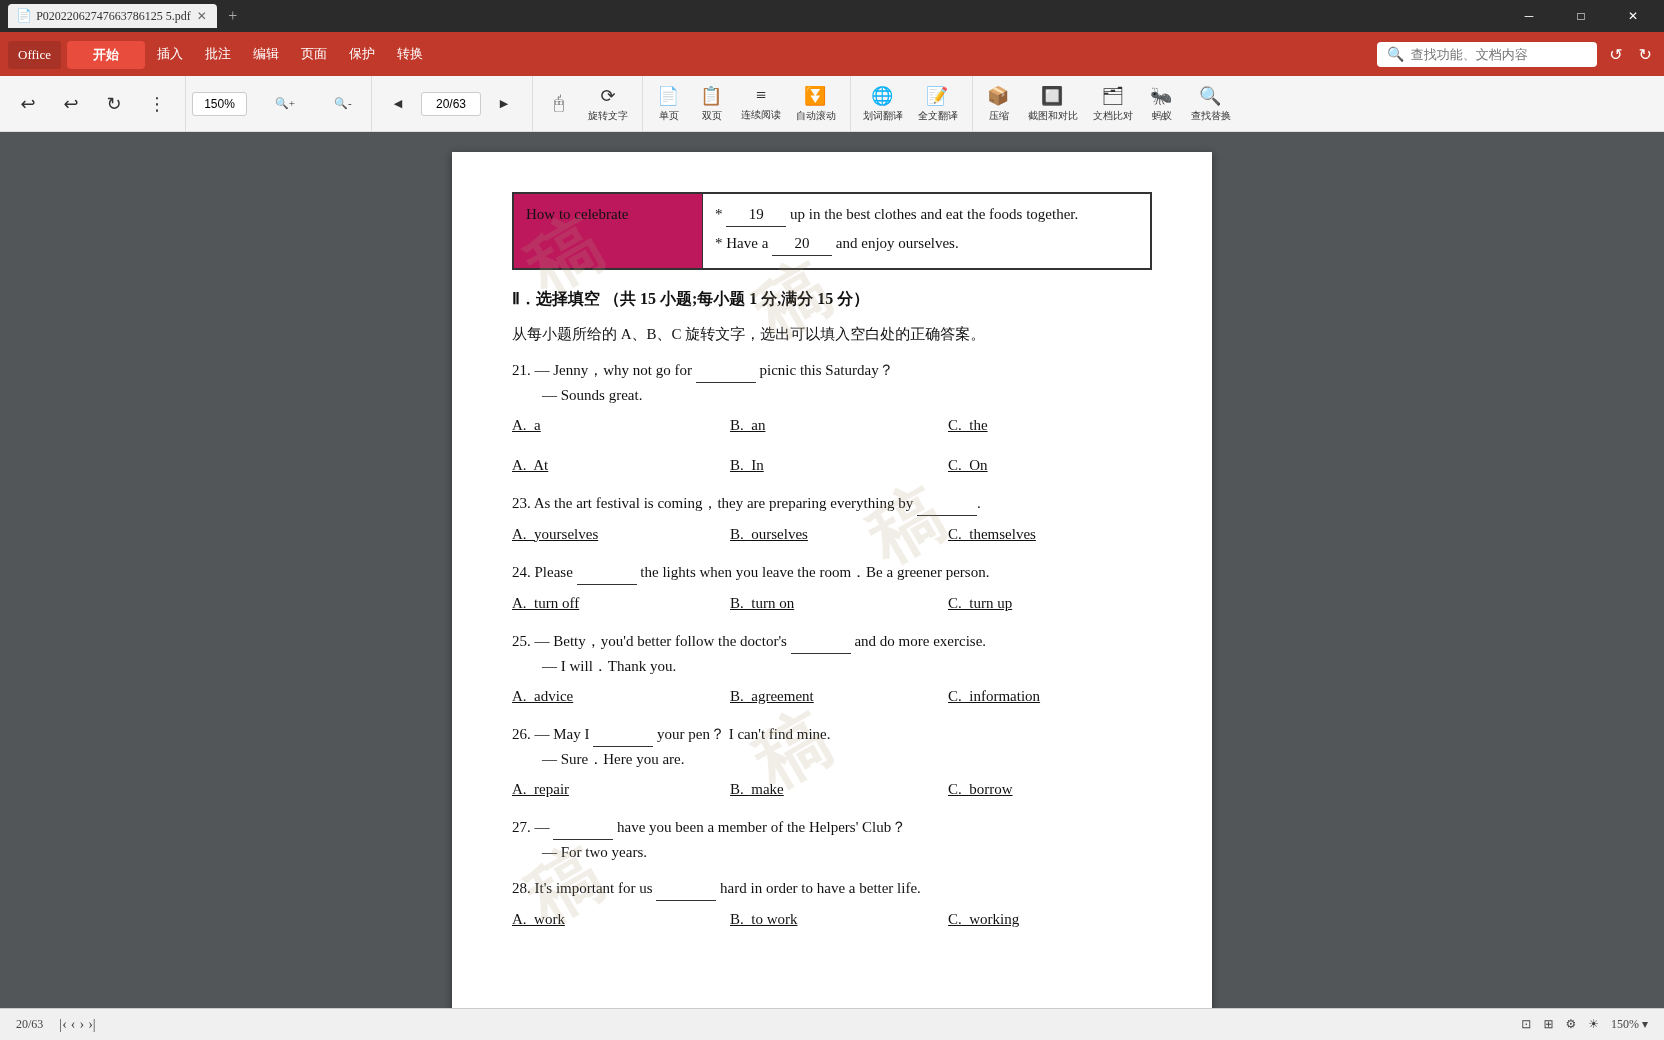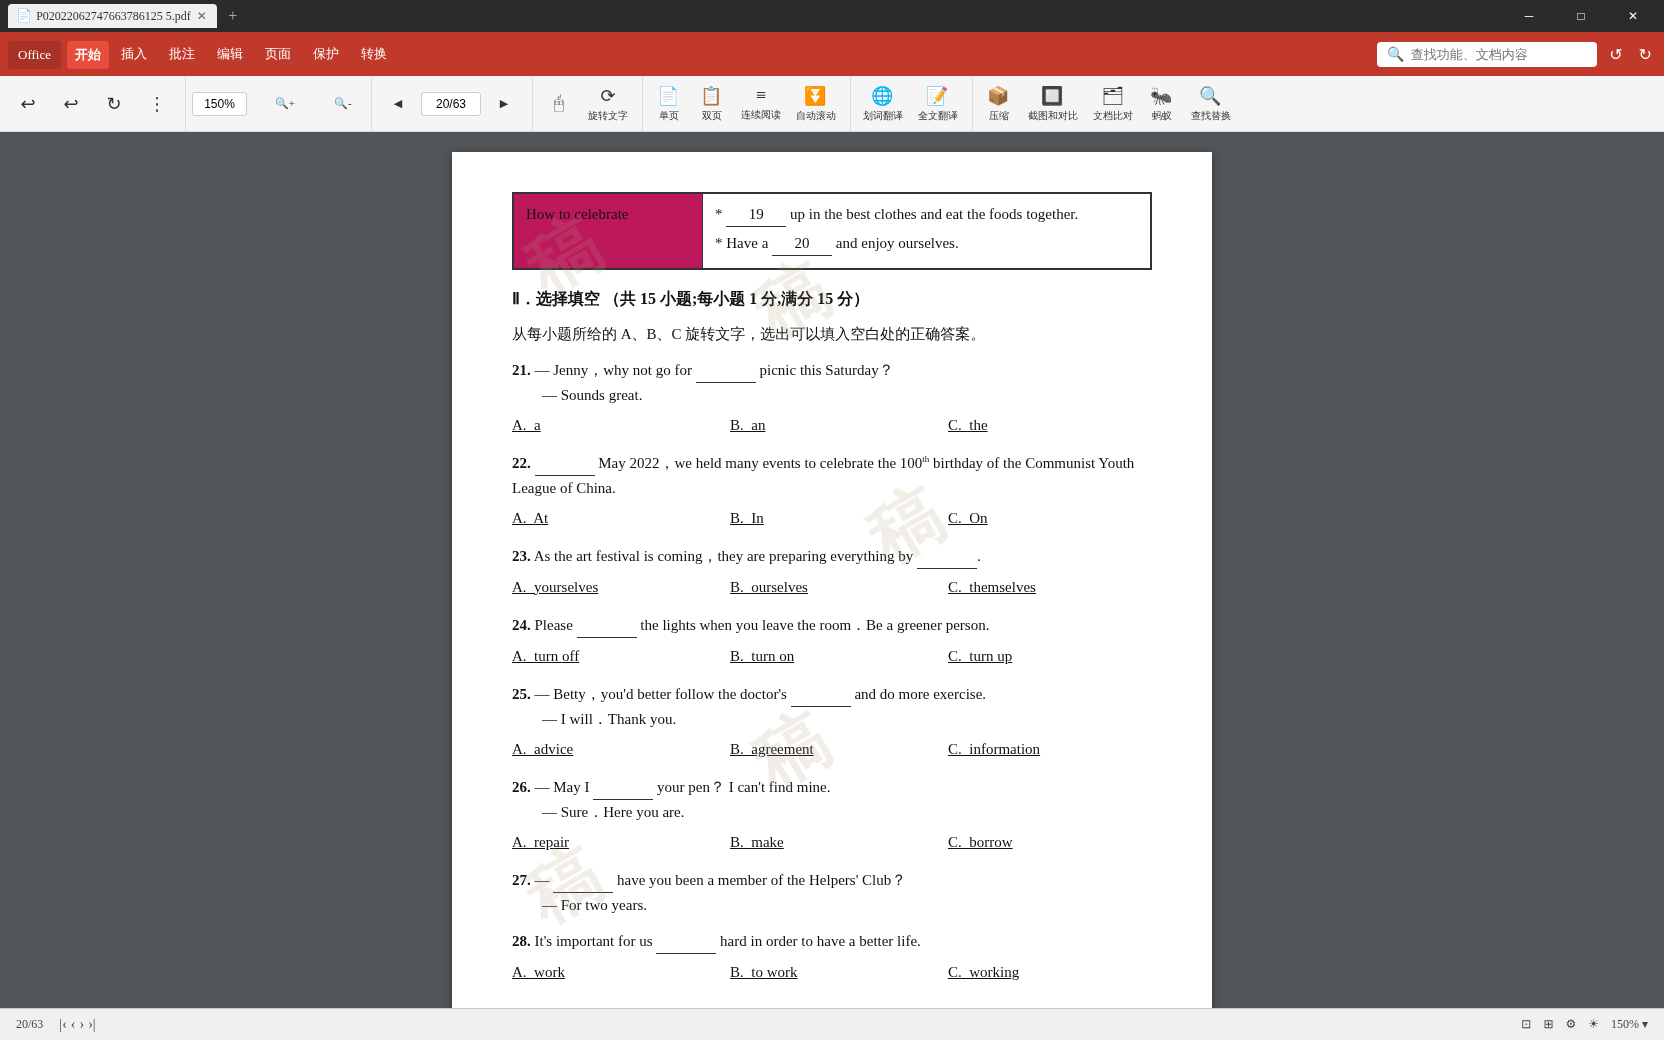--- a/index.html
+++ b/index.html
@@ -99,21 +99,21 @@
     .menu-item {
       color: #fff;
       padding: 6px 10px;
       font-size: 13px;
       cursor: pointer;
       border-radius: 3px;
     }
     .start-btn {
       background: #e74c3c;
       color: #fff;
-      padding: 5px 8px;
+      padding: 5px 26px;
       font-size: 13px;
       font-weight: bold;
       cursor: pointer;
       border-radius: 4px;
       margin-left: 4px;
     }
     .search-bar-menu {
       margin-left: auto;
       background: #fff;
       border-radius: 4px;
@@ -280,21 +280,21 @@
     .bullet-item {
       margin-bottom: 4px;
     }
     .section-II {
       margin-top: 10px;
     }
     .q-item {
       margin-bottom: 12px;
     }
     .q-num {
-      font-weight: bold;
+      font-weight: normal;
       text-align: right;
     }
     .options-row {
       display: flex;
       gap: 14px;
       margin-top: 4px;
       padding-left: 0px;
       text-decoration: underline;
     }
     .option {
@@ -523,24 +523,20 @@
           </div>
           <div class="dialog-line">— Sounds great.</div>
           <div class="options-row">
             <div class="option">A.&nbsp; a</div>
             <div class="option">B.&nbsp; an</div>
             <div class="option">C.&nbsp; the</div>
           </div>
         </div>
 
         <div class="q-item">
-          <div>
-            <span class="q-num">22.</span>
-            <span class="fill-blank">&nbsp;&nbsp;&nbsp;&nbsp;&nbsp;&nbsp;</span> May 2022，we held many events to celebrate the 100<sup>th</sup> birthday of the Communist Youth League of China.
-          </div>
           <div class="options-row">
             <div class="option">A.&nbsp; At</div>
             <div class="option">B.&nbsp; In</div>
             <div class="option">C.&nbsp; On</div>
           </div>
         </div>
 
         <div class="q-item">
           <div>
             <span class="q-num">23.</span>

